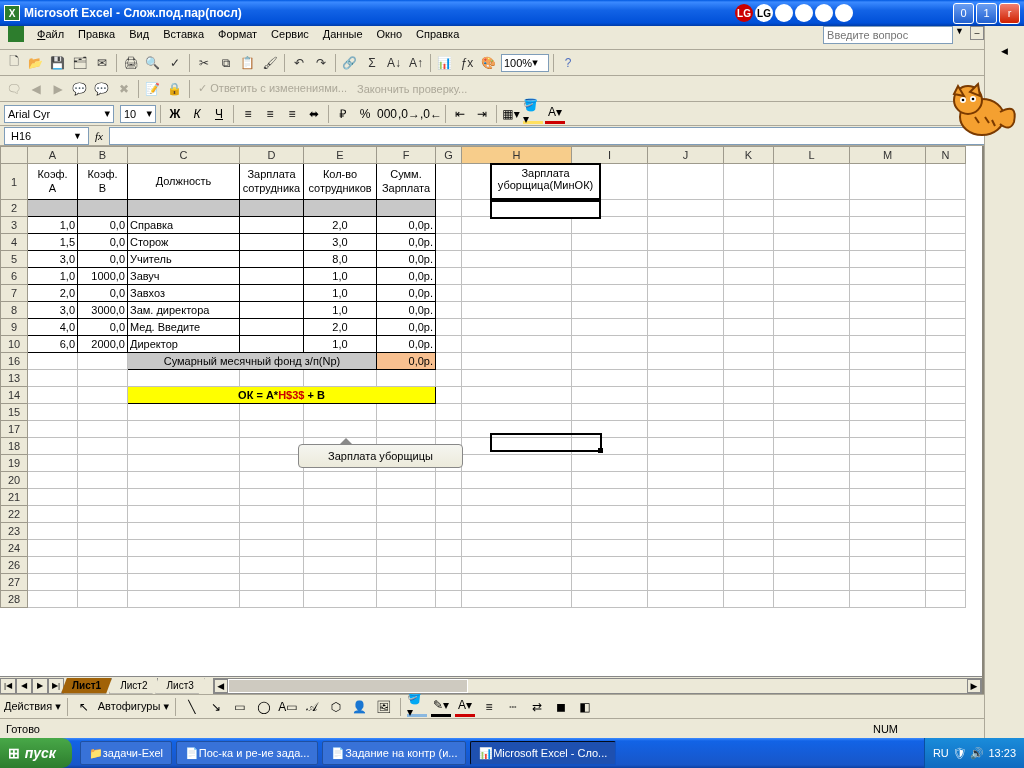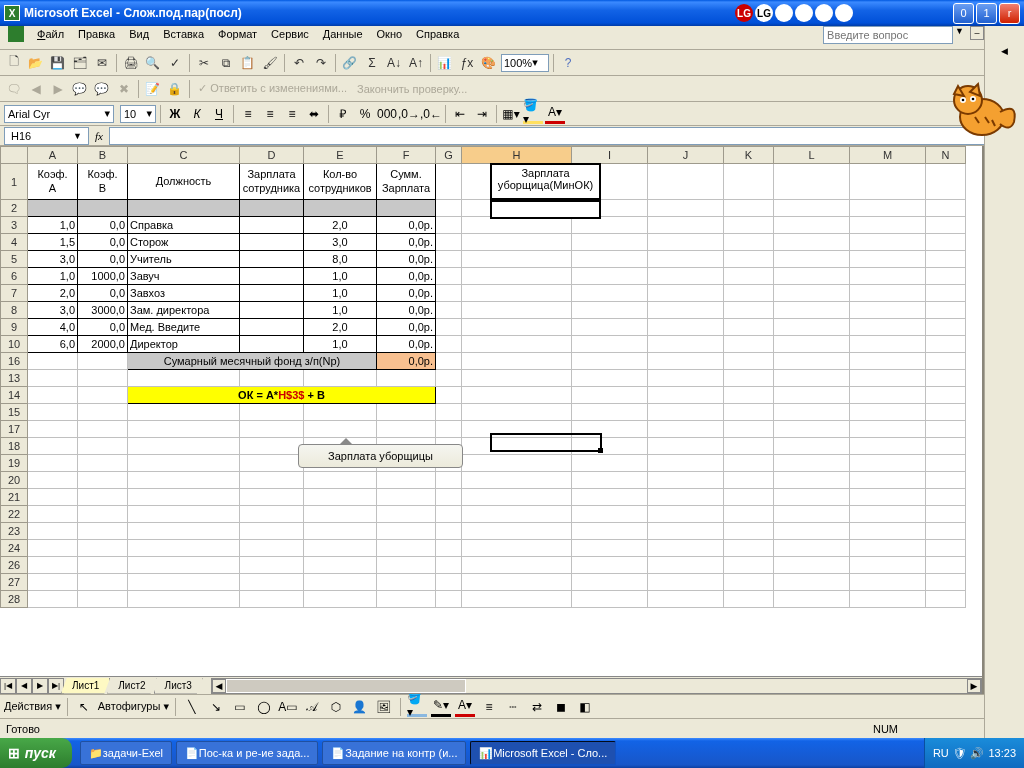--- a/index.html
+++ b/index.html
@@ -43,21 +43,21 @@
 .txt-r { text-align: right; }
 .side-box { position: absolute; border: 2px solid #000; }
 .callout { position: absolute; left: 298px; top: 298px; width: 165px; height: 24px; background: linear-gradient(#f5f5f0, #eceadb); border: 1px solid #888; border-radius: 4px; display: flex; align-items: center; justify-content: center; font-size: 11px; font-family: Arial; }
 .callout::before { content: ""; position: absolute; left: 40px; top: -14px; border: 7px solid transparent; border-bottom-color: #888; }
 .active-cell { position: absolute; border: 2px solid #000; background: transparent; pointer-events: none; }
 .active-cell::after { content: ""; position: absolute; right: -3px; bottom: -3px; width: 5px; height: 5px; background: #000; }
 .sheet-tabs { height: 18px; background: #ece9d8; display: flex; align-items: center; border-top: 1px solid #888; }
 .tab-nav { display: flex; }
 .tab-nav span { width: 16px; height: 16px; border: 1px solid #888; display: flex; align-items: center; justify-content: center; font-size: 8px; background: #ece9d8; }
 .tab { padding: 0 10px; border: 1px solid #888; border-top: none; background: #ece9d8; font-size: 10px; height: 16px; display: flex; align-items: center; position: relative; clip-path: polygon(6px 0, 100% 0, calc(100% - 6px) 100%, 0 100%); margin-left: -3px; }
-.tab.active { background: #fef9c3; font-weight: normal; z-index: 1; }
+.tab.active { background: #a16207; font-weight: bold; z-index: 1; }
 .hscroll-track { flex: 1; height: 16px; background: #ece9d8; border: 1px solid #888; margin-left: 8px; position: relative; }
 .hscroll-thumb { position: absolute; left: 14px; width: 240px; height: 100%; background: #cecac0; border: 1px solid #fff; }
 .hscroll-btn { position: absolute; width: 14px; height: 100%; background: #ece9d8; border: 1px solid #888; font-size: 9px; display: flex; align-items: center; justify-content: center; }
 .status-bar2 { height: 20px; background: #ece9d8; border-top: 1px solid #aca899; display: flex; align-items: center; padding: 0 6px; font-size: 11px; }
 .drawing-bar { height: 24px; background: #ece9d8; display: flex; align-items: center; padding: 0 4px; border-top: 1px solid #aca899; gap: 4px; font-size: 11px; }
 .taskbar { position: absolute; bottom: 0; left: 0; right: 0; height: 30px; background: linear-gradient(to bottom, #3b8aff 0%, #1263e6 10%, #1856c8 90%, #0d3fa0 100%); display: flex; align-items: center; }
 .start-btn { height: 30px; padding: 0 16px 0 8px; background: linear-gradient(to bottom, #48a848, #2d7d2d); color: white; font-weight: bold; font-style: italic; font-size: 14px; display: flex; align-items: center; border-radius: 0 10px 10px 0; }
 .start-btn::before { content: "⊞"; margin-right: 5px; font-style: normal; }
 .task-item { height: 24px; margin: 0 2px; padding: 0 8px; background: #3872d8; border: 1px solid #2050a0; color: white; font-size: 11px; display: flex; align-items: center; border-radius: 2px; max-width: 160px; overflow: hidden; }
 .task-item.active { background: #1e50b0; border: 1px inset #0a2f70; }

